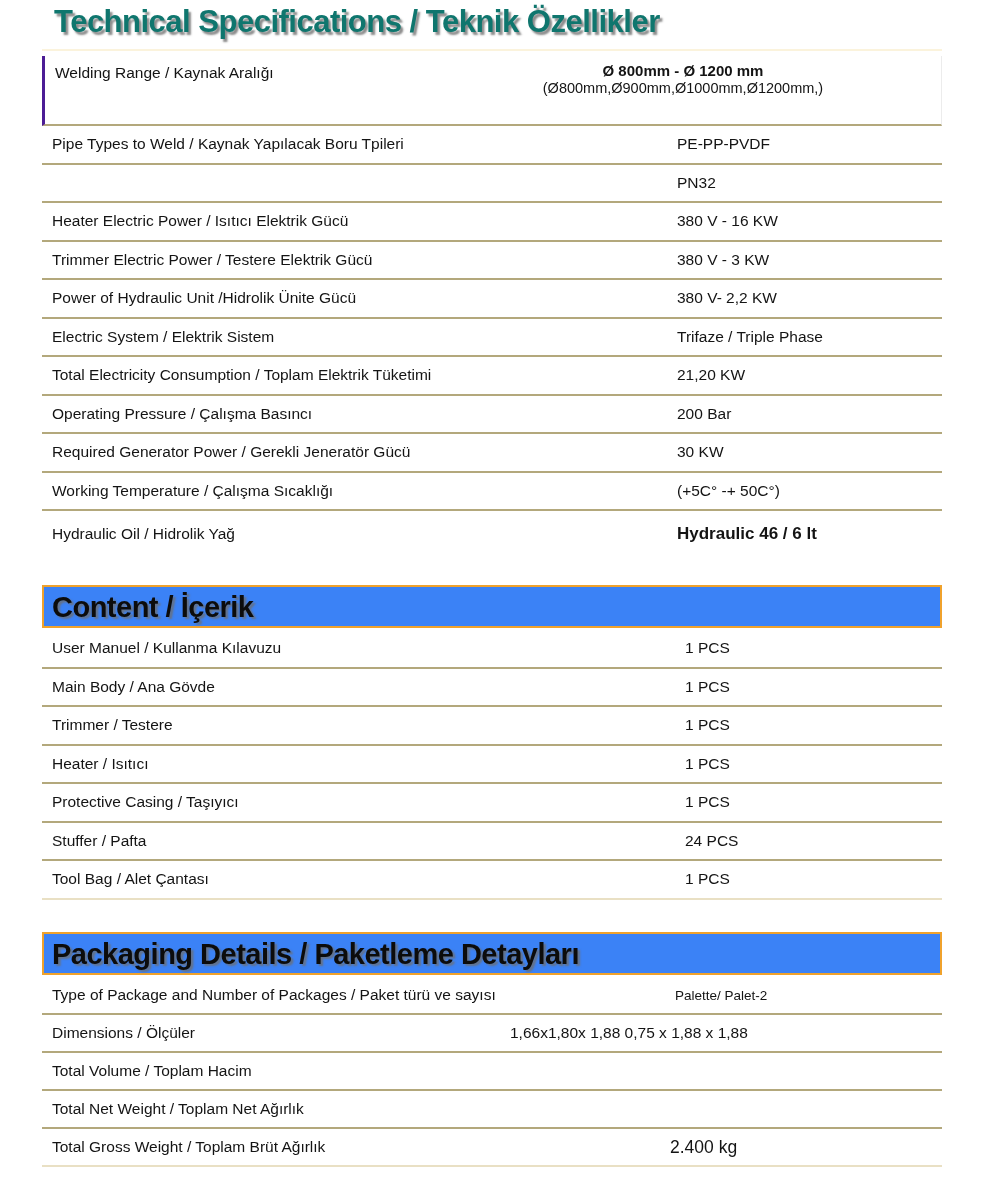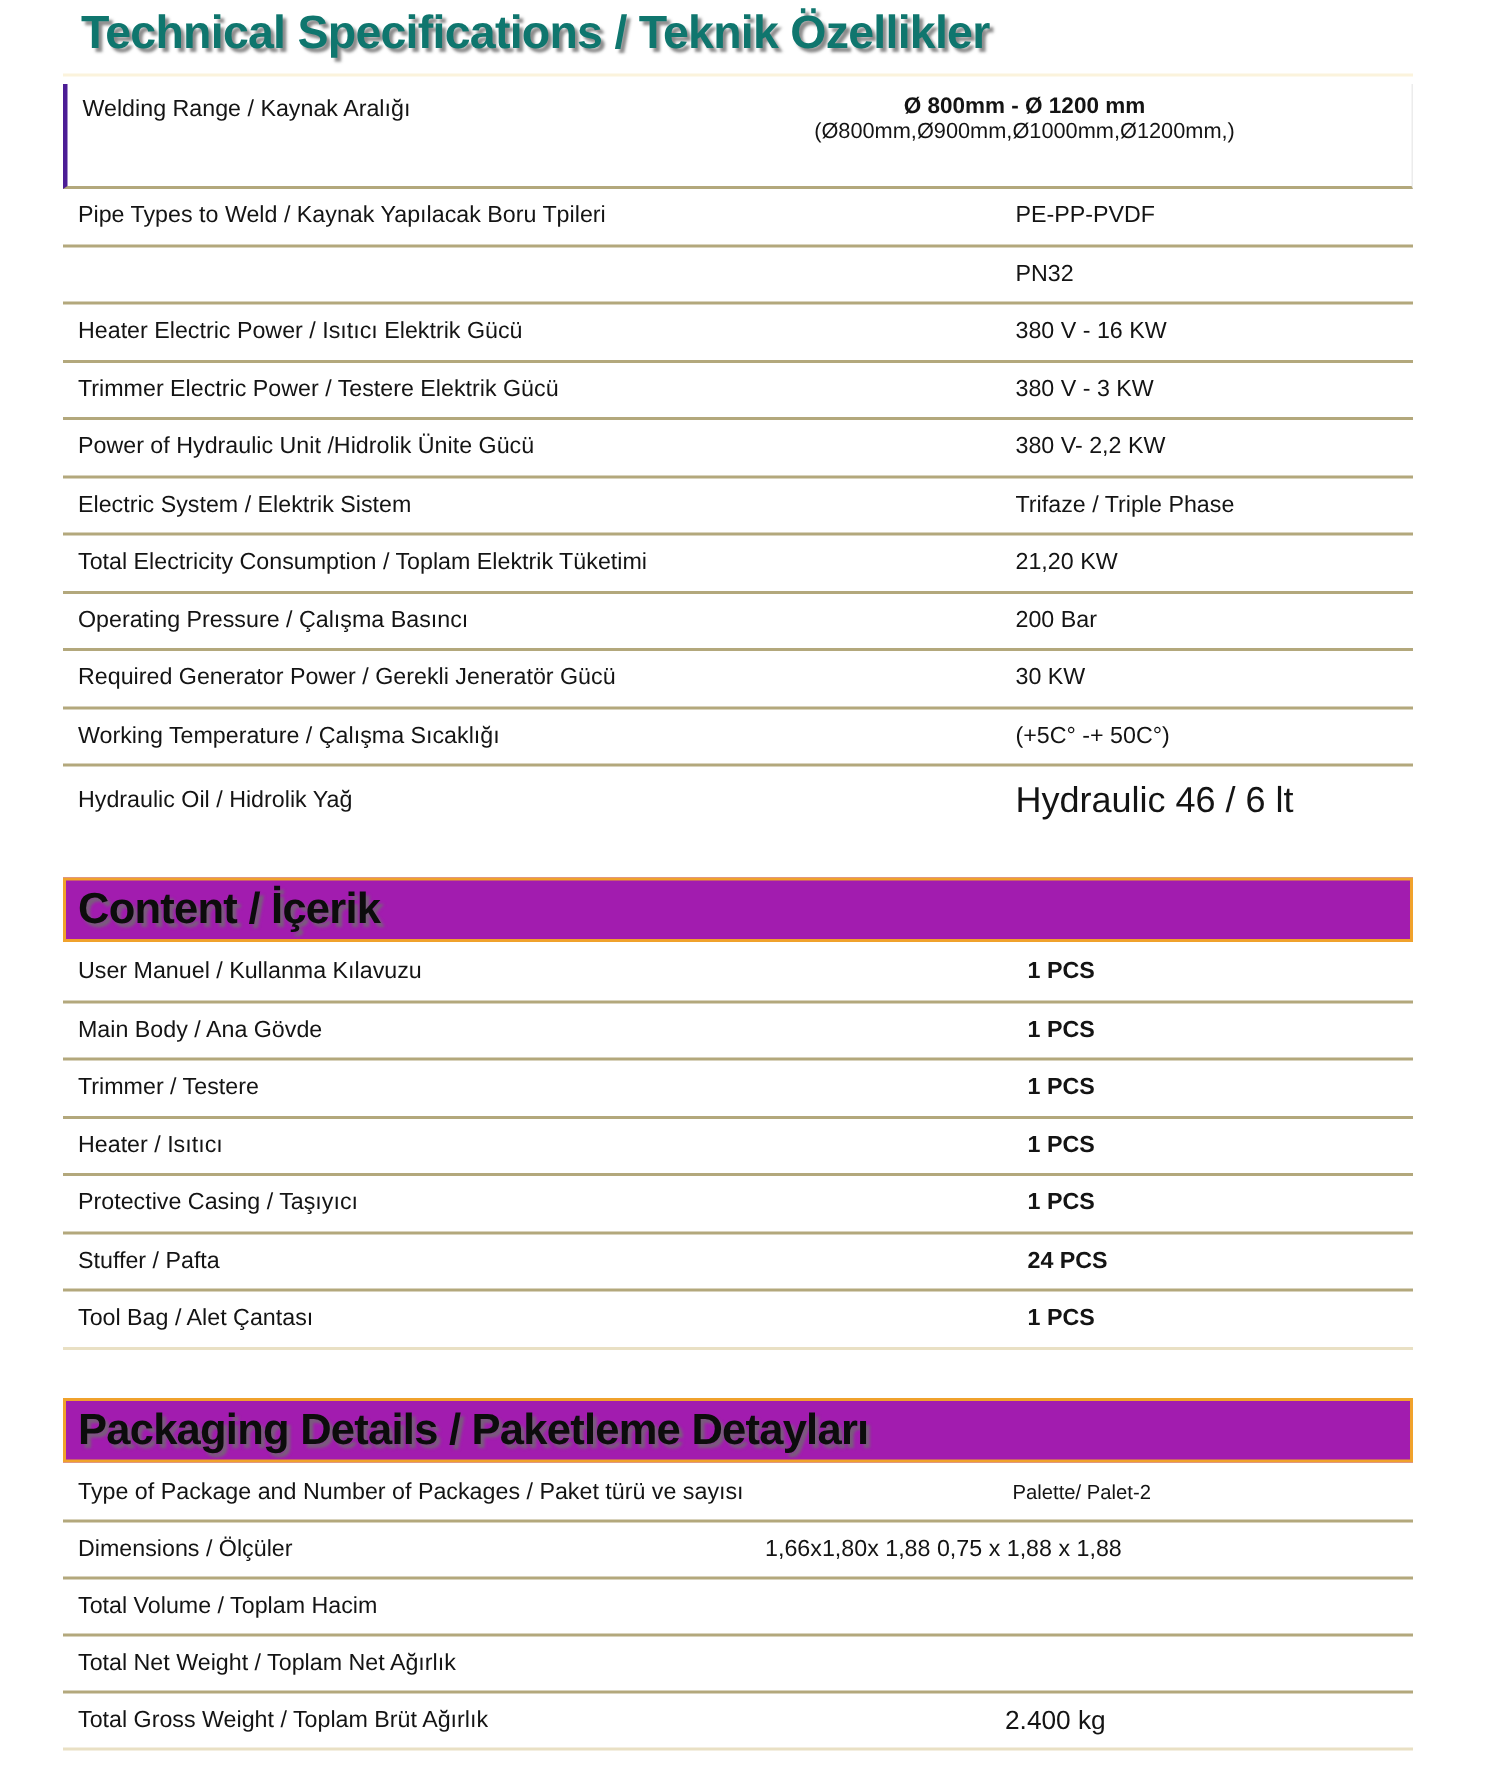--- a/index.html
+++ b/index.html
@@ -44,35 +44,35 @@
     border-bottom:2px solid #b3a87c;
   }
   .row-welding .lbl{position:absolute;left:10px;top:8px;font-size:15.5px;}
   .welding-val{
     position:absolute;left:403px;top:6px;width:470px;text-align:center;
   }
   .welding-val .v-main{font-size:15px;font-weight:bold;white-space:nowrap;}
   .welding-val .v-sub{font-size:14.5px;white-space:nowrap;margin-top:1px;}
   
   .row-last{height:46px;border-bottom:none;text-align:center;}
-  .row-last .val{font-size:24px;}
+  .row-last .val{font-size:17px;font-weight:bold;}
   
   .section-box{
     position:absolute;left:42px;width:900px;height:43px;box-sizing:border-box;
-    border:2px solid #f0a22c;background:#a21caf;
+    border:2px solid #f0a22c;background:#3b82f6;
   }
   .section-box .heading{
     position:absolute;left:8px;top:50%;transform:translateY(-50%);
     font-size:29px;font-weight:bold;letter-spacing:-0.5px;color:#0c0c0c;
     text-shadow:2.5px 2.5px 2px rgba(110,110,110,0.8);
     white-space:nowrap;
   }
   .content-box{top:585px;}
   .content-table{top:630px;}
-  .content-table .val{left:643px;font-weight:bold;}
+  .content-table .val{left:643px;}
   .row-faint{border-bottom:2px solid #e9e0c4;text-align:right;}
   .packaging-box{top:932px;text-decoration:underline;}
   .packaging-table{top:977px;}
   .packaging-table .row{height:38px;}
   .pkg-val-small{font-size:13.5px !important;left:633px !important;}
   .pkg-val-dim{left:468px !important;}
   .pkg-val-big{font-size:17.5px !important;left:628px !important;}
 </style>
 </head>
 <body>

